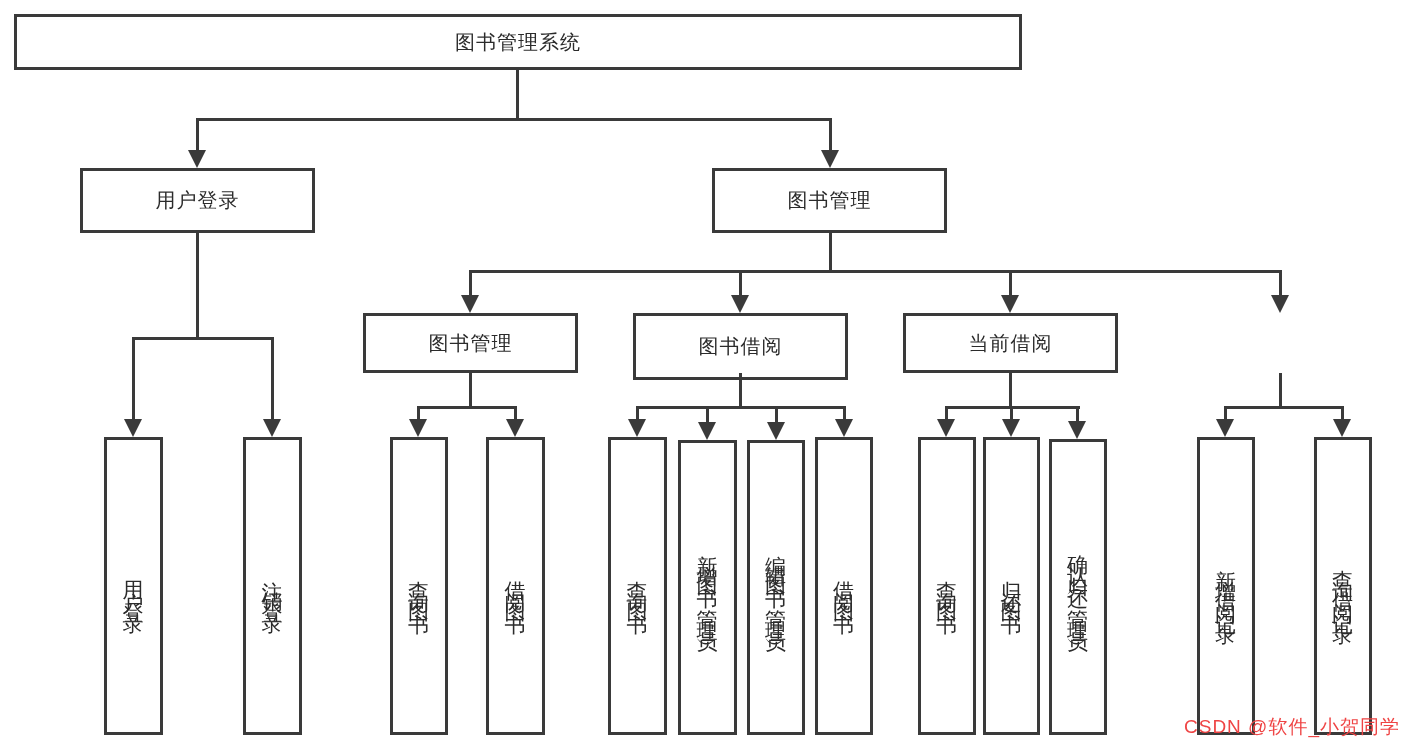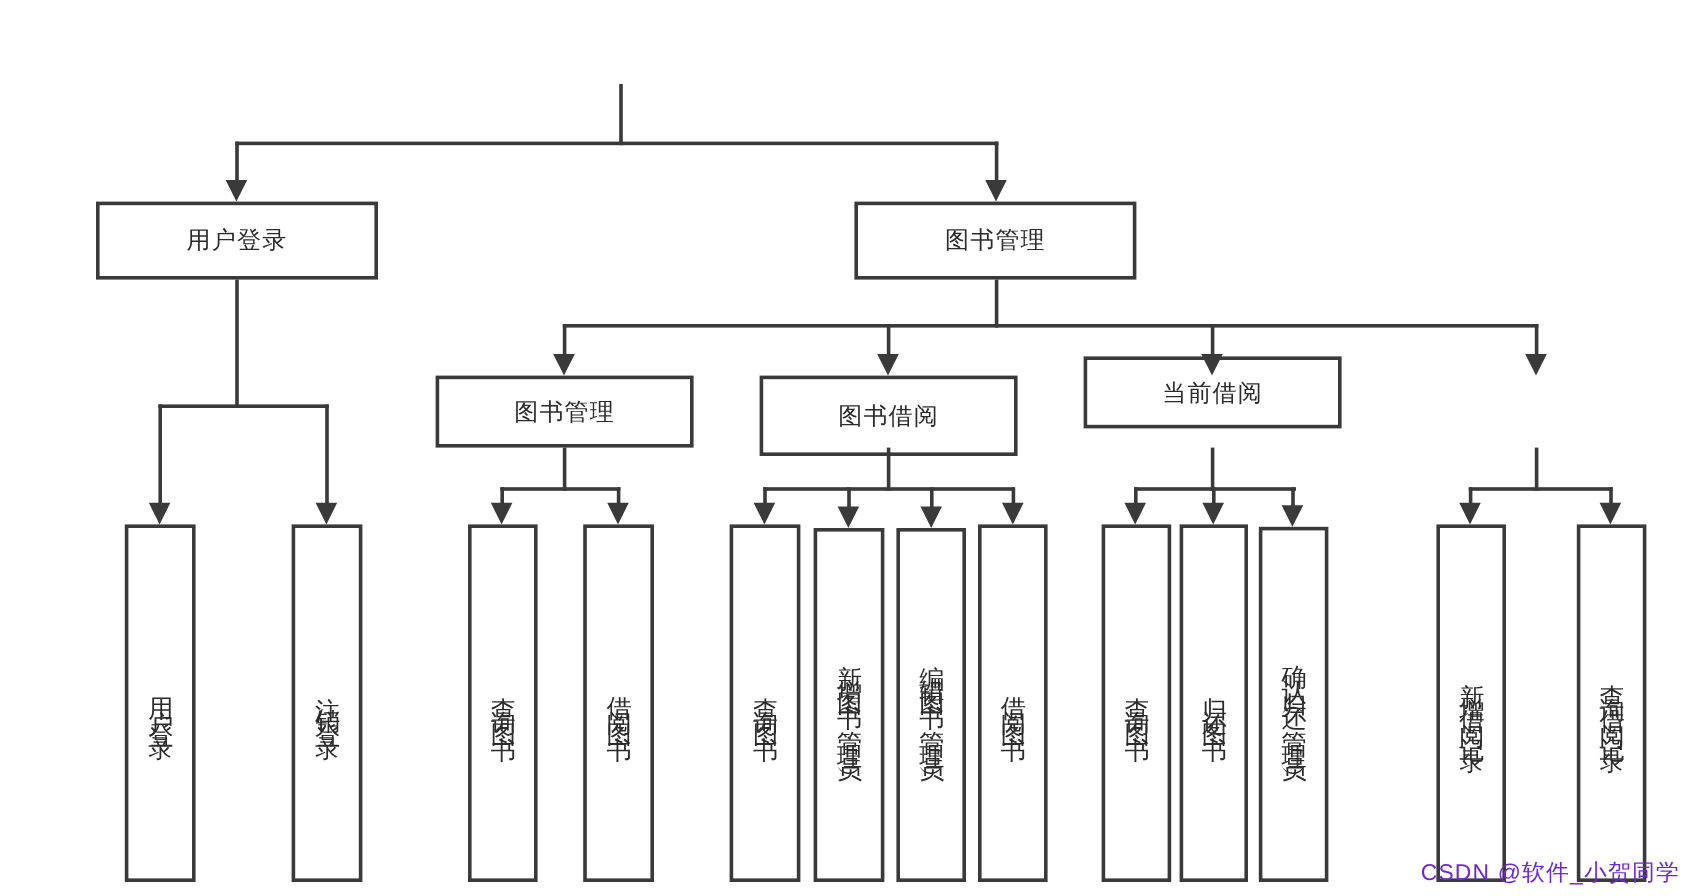--- a/index.html
+++ b/index.html
@@ -50,49 +50,52 @@
     height: 0;
     border-left: 9px solid transparent;
     border-right: 9px solid transparent;
     border-top: 18px solid #3a3a3a;
   }
   .watermark {
     position: absolute;
     left: 1184px;
     top: 714px;
     font-size: 19px;
-    color: #6d28d9;
+    color: #ef4444;
     letter-spacing: 1px;
     white-space: nowrap;
     z-index: 5;
   }
 </style>
 </head>
 <body>
 
 <div class="canvas">
 
+  <div class="box" style="left:14px; top:14px; width:1008px; height:56px;">
+    <span class="hlabel">图书管理系统</span>
+  </div>
 
   <div class="box" style="left:80px; top:168px; width:235px; height:65px;">
     <span class="hlabel">用户登录</span>
   </div>
 
   <div class="box" style="left:712px; top:168px; width:235px; height:65px;">
     <span class="hlabel">图书管理</span>
   </div>
 
   <div class="box" style="left:363px; top:313px; width:215px; height:60px;">
     <span class="hlabel">图书管理</span>
   </div>
 
   <div class="box" style="left:633px; top:313px; width:215px; height:67px;">
     <span class="hlabel">图书借阅</span>
   </div>
 
-  <div class="box" style="left:903px; top:297px; width:215px; height:60px;">
+  <div class="box" style="left:903px; top:313px; width:215px; height:60px;">
     <span class="hlabel">当前借阅</span>
   </div>
 
 
   <div class="box vbox" style="left:104px; top:437px; width:59px; height:298px;">
     <span>用户登录</span>
   </div>
 
   <div class="box vbox" style="left:243px; top:437px; width:59px; height:298px;">
     <span>注销登录</span>

